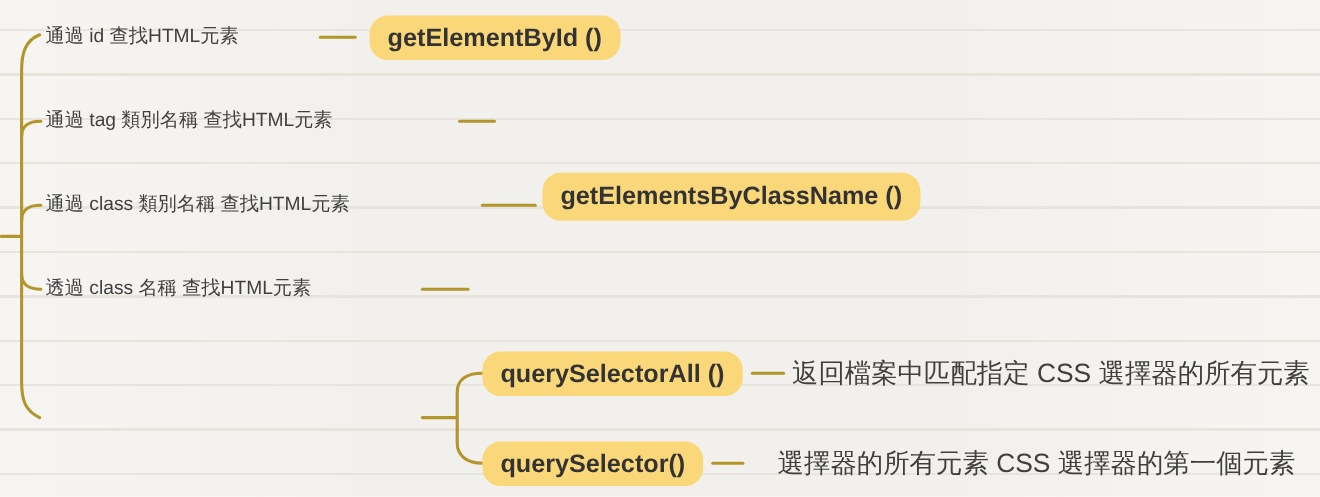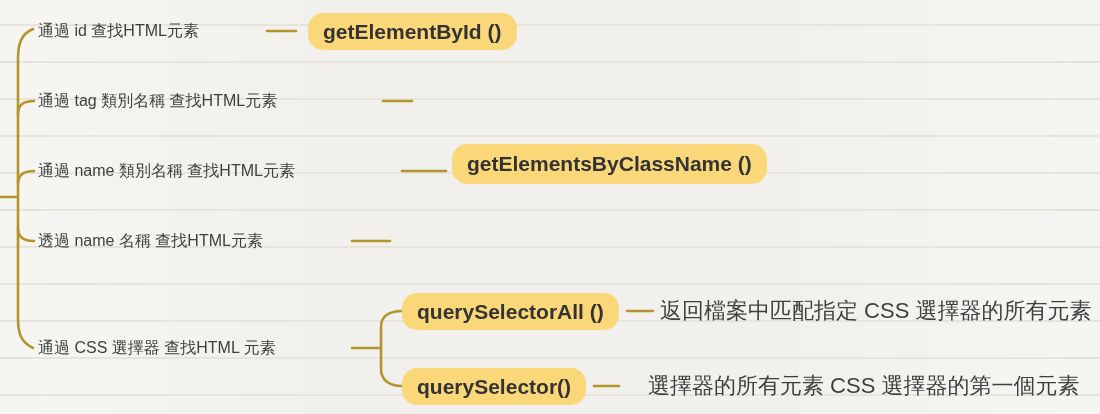--- a/index.html
+++ b/index.html
@@ -83,23 +83,22 @@
 
     <path d="M352,348 L381,348"></path>
     <path d="M402,311 C388,311 381,317 381,327 L381,369 C381,379 388,386 402,386"></path>
 
     <path d="M627,311 L653,311"></path>
     <path d="M594,386 L619,386"></path>
   </svg>
 
   <div class="topic" style="top:16px">通過 id 查找HTML元素</div>
   <div class="topic" style="top:86px">通過 tag 類別名稱 查找HTML元素</div>
-  <div class="topic" style="top:156px">通過 name 類別名稱 查找HTML元素</div>
-  <div class="topic" style="top:226px">透過 name 名稱 查找HTML元素</div>
-  <div class="topic" style="top:333px">通過 CSS 選擇器 查找HTML 元素</div>
+  <div class="topic" style="top:156px">通過 class 類別名稱 查找HTML元素</div>
+  <div class="topic" style="top:226px">透過 class 名稱 查找HTML元素</div>
 
   <div class="method-box" style="left:308px;top:13px;line-height:37px">getElementById ()</div>
   <div class="method-box" style="left:452px;top:144px;line-height:40px">getElementsByClassName ()</div>
   <div class="method-box" style="left:402px;top:368px;line-height:37px">querySelector()</div>
   <div class="method-box" style="left:402px;top:293px;line-height:37px">querySelectorAll ()</div>
 
   <div class="note" style="left:660px;top:296px">返回檔案中匹配指定 CSS 選擇器的所有元素</div>
   <div class="note" style="left:648px;top:371px">選擇器的所有元素 CSS 選擇器的第一個元素</div>
 
 </div>

